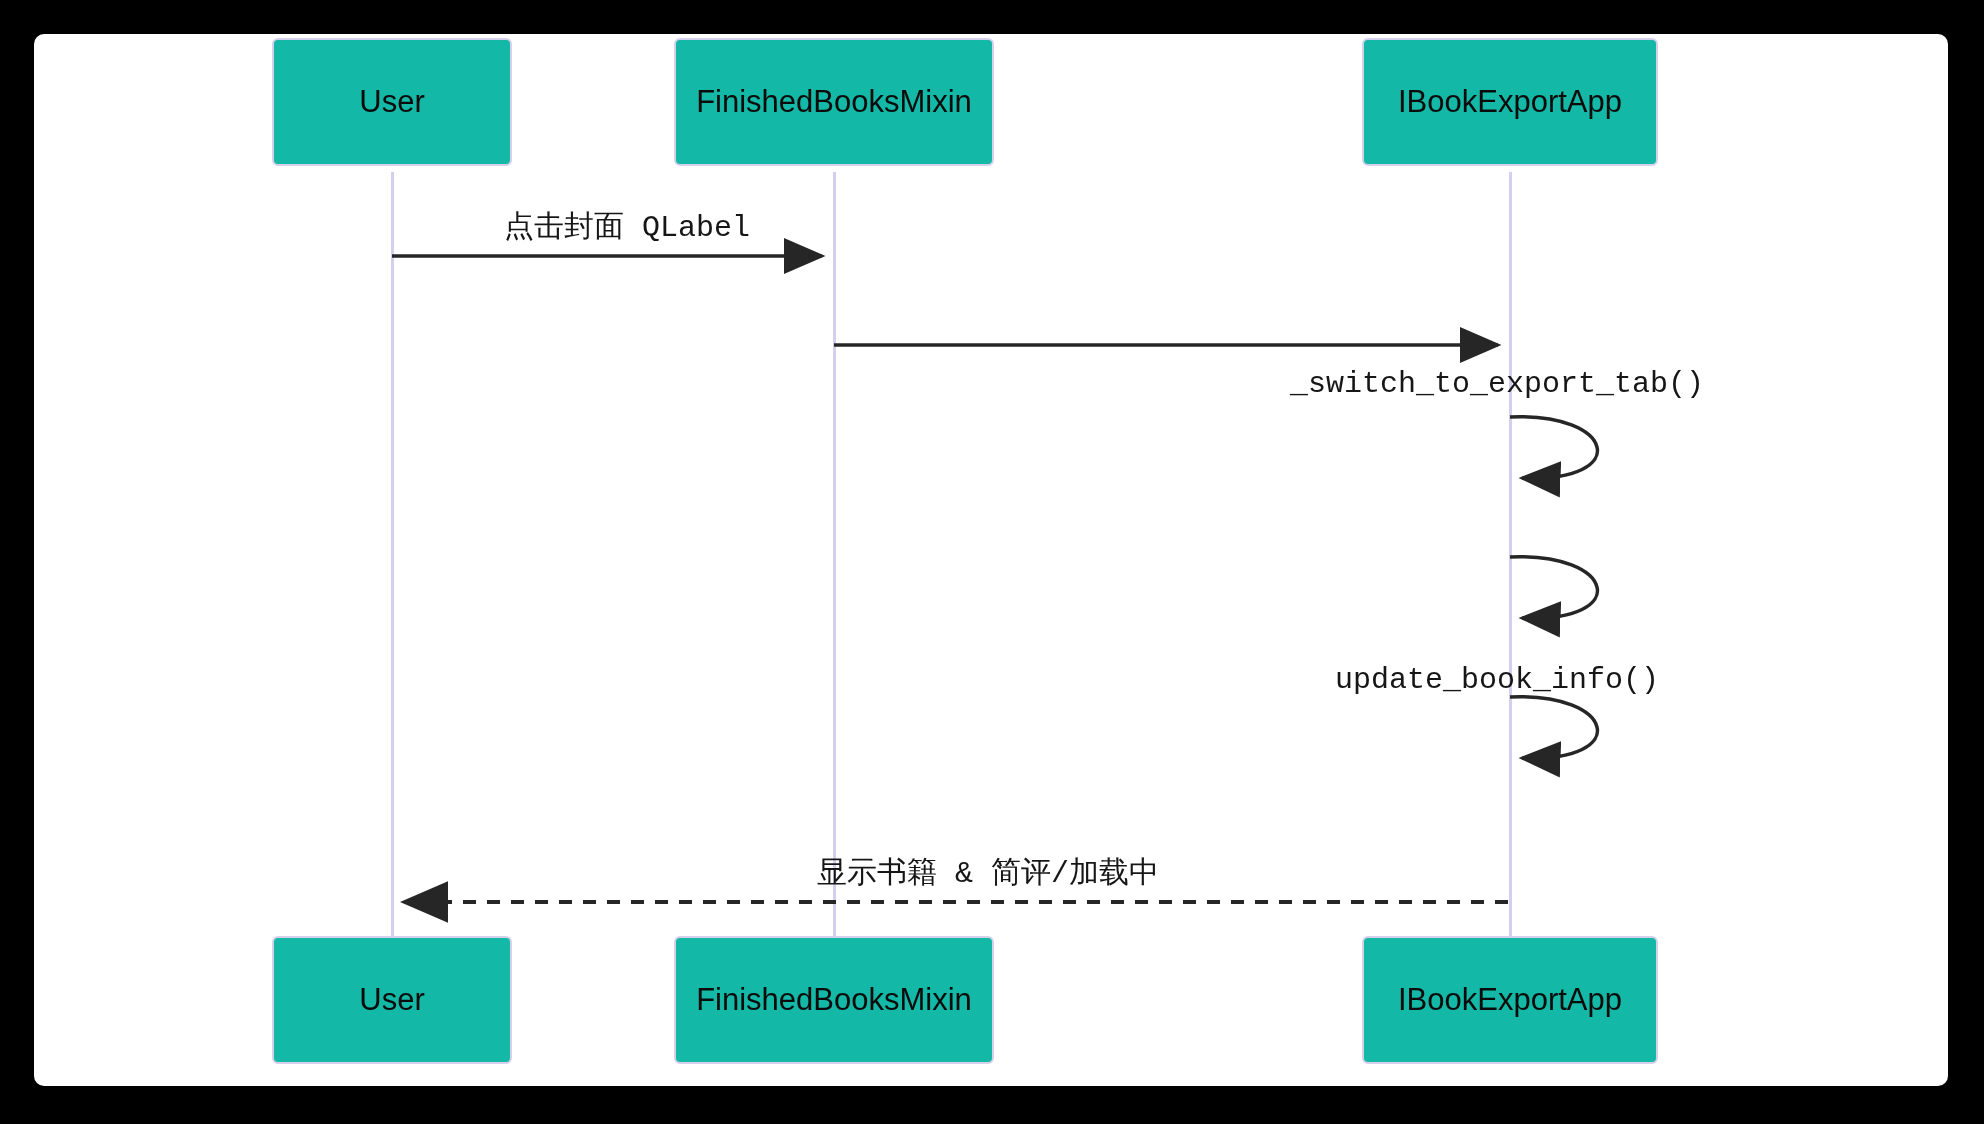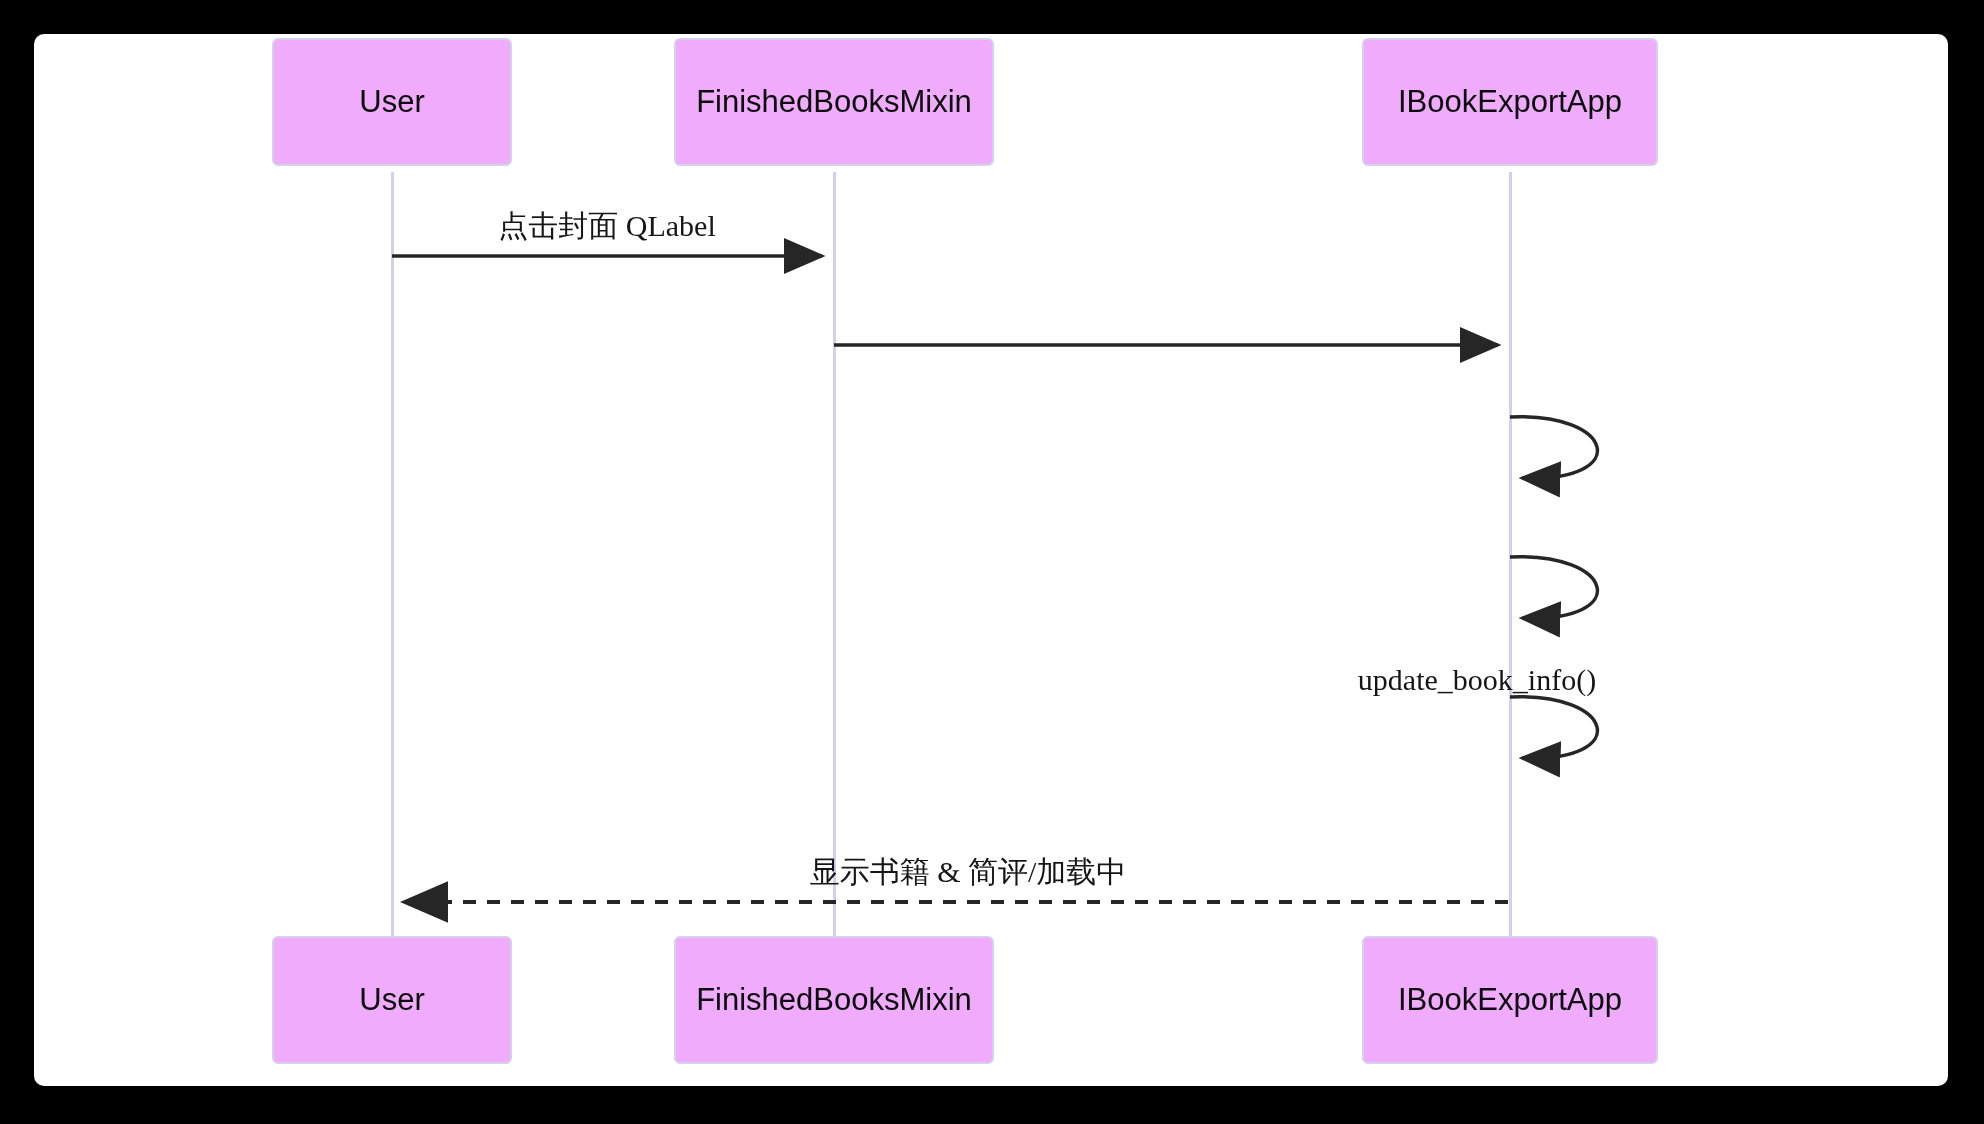--- a/index.html
+++ b/index.html
@@ -37,40 +37,41 @@
   svg.layer {
     position: absolute;
     left: 0; top: 0;
     width: 1914px;
     height: 1052px;
     overflow: visible;
   }
   .participant-box {
     position: absolute;
     box-sizing: border-box;
-    background: #f0abfc;
+    background: #14b8a6;
     border: 2px solid #D5D1ED;
     border-radius: 6px;
     display: flex;
     align-items: center;
     justify-content: center;
     color: #0b0b0b;
     font-size: 31px;
     font-family: "Liberation Sans", sans-serif;
     white-space: nowrap;
     letter-spacing: 0px;
   }
   .msg-label {
     position: absolute;
     color: #161616;
     font-size: 30px;
-    font-family: Liberation Serif, serif;
+    font-family: Liberation Mono, monospace;
     white-space: nowrap;
     transform: translateX(-50%);
     text-align: center;
+    margin-left: 20px;
   }
   .lifeline {
     position: absolute;
     width: 3px;
     background: #D4CEEF;
   }
 </style>
 </head>
 <body>
 
@@ -108,20 +109,21 @@
         <path d="M 1476 523 C 1580 518, 1600 588, 1488 584" fill="none" stroke="#262626" stroke-width="3.5" marker-end="url(#arrow-self)"></path>
 
         
         <path d="M 1476 663 C 1580 658, 1600 728, 1488 724" fill="none" stroke="#262626" stroke-width="3.5" marker-end="url(#arrow-self)"></path>
 
          User (dashed, leftwards) --&gt;
         <line x1="1474" y1="868" x2="370" y2="868" stroke="#262626" stroke-width="4" stroke-dasharray="13 11" marker-end="url(#arrow-left)"></line>
       </svg>
 
       <div class="msg-label" style="left:573px; top:172px;">点击封面 QLabel</div>
+      <div class="msg-label" style="left:1443px; top:333px;">_switch_to_export_tab()</div>
       <div class="msg-label" style="left:1443px; top:629px;">update_book_info()</div>
       <div class="msg-label" style="left:934px; top:818px;">显示书籍 &amp; 简评/加载中</div>
 
       <div class="participant-box" style="left:238px; top:4px; width:240px; height:128px;">User</div>
       <div class="participant-box" style="left:640px; top:4px; width:320px; height:128px;">FinishedBooksMixin</div>
       <div class="participant-box" style="left:1328px; top:4px; width:296px; height:128px;">IBookExportApp</div>
 
       <div class="participant-box" style="left:238px; top:902px; width:240px; height:128px;">User</div>
       <div class="participant-box" style="left:640px; top:902px; width:320px; height:128px;">FinishedBooksMixin</div>
       <div class="participant-box" style="left:1328px; top:902px; width:296px; height:128px;">IBookExportApp</div>

